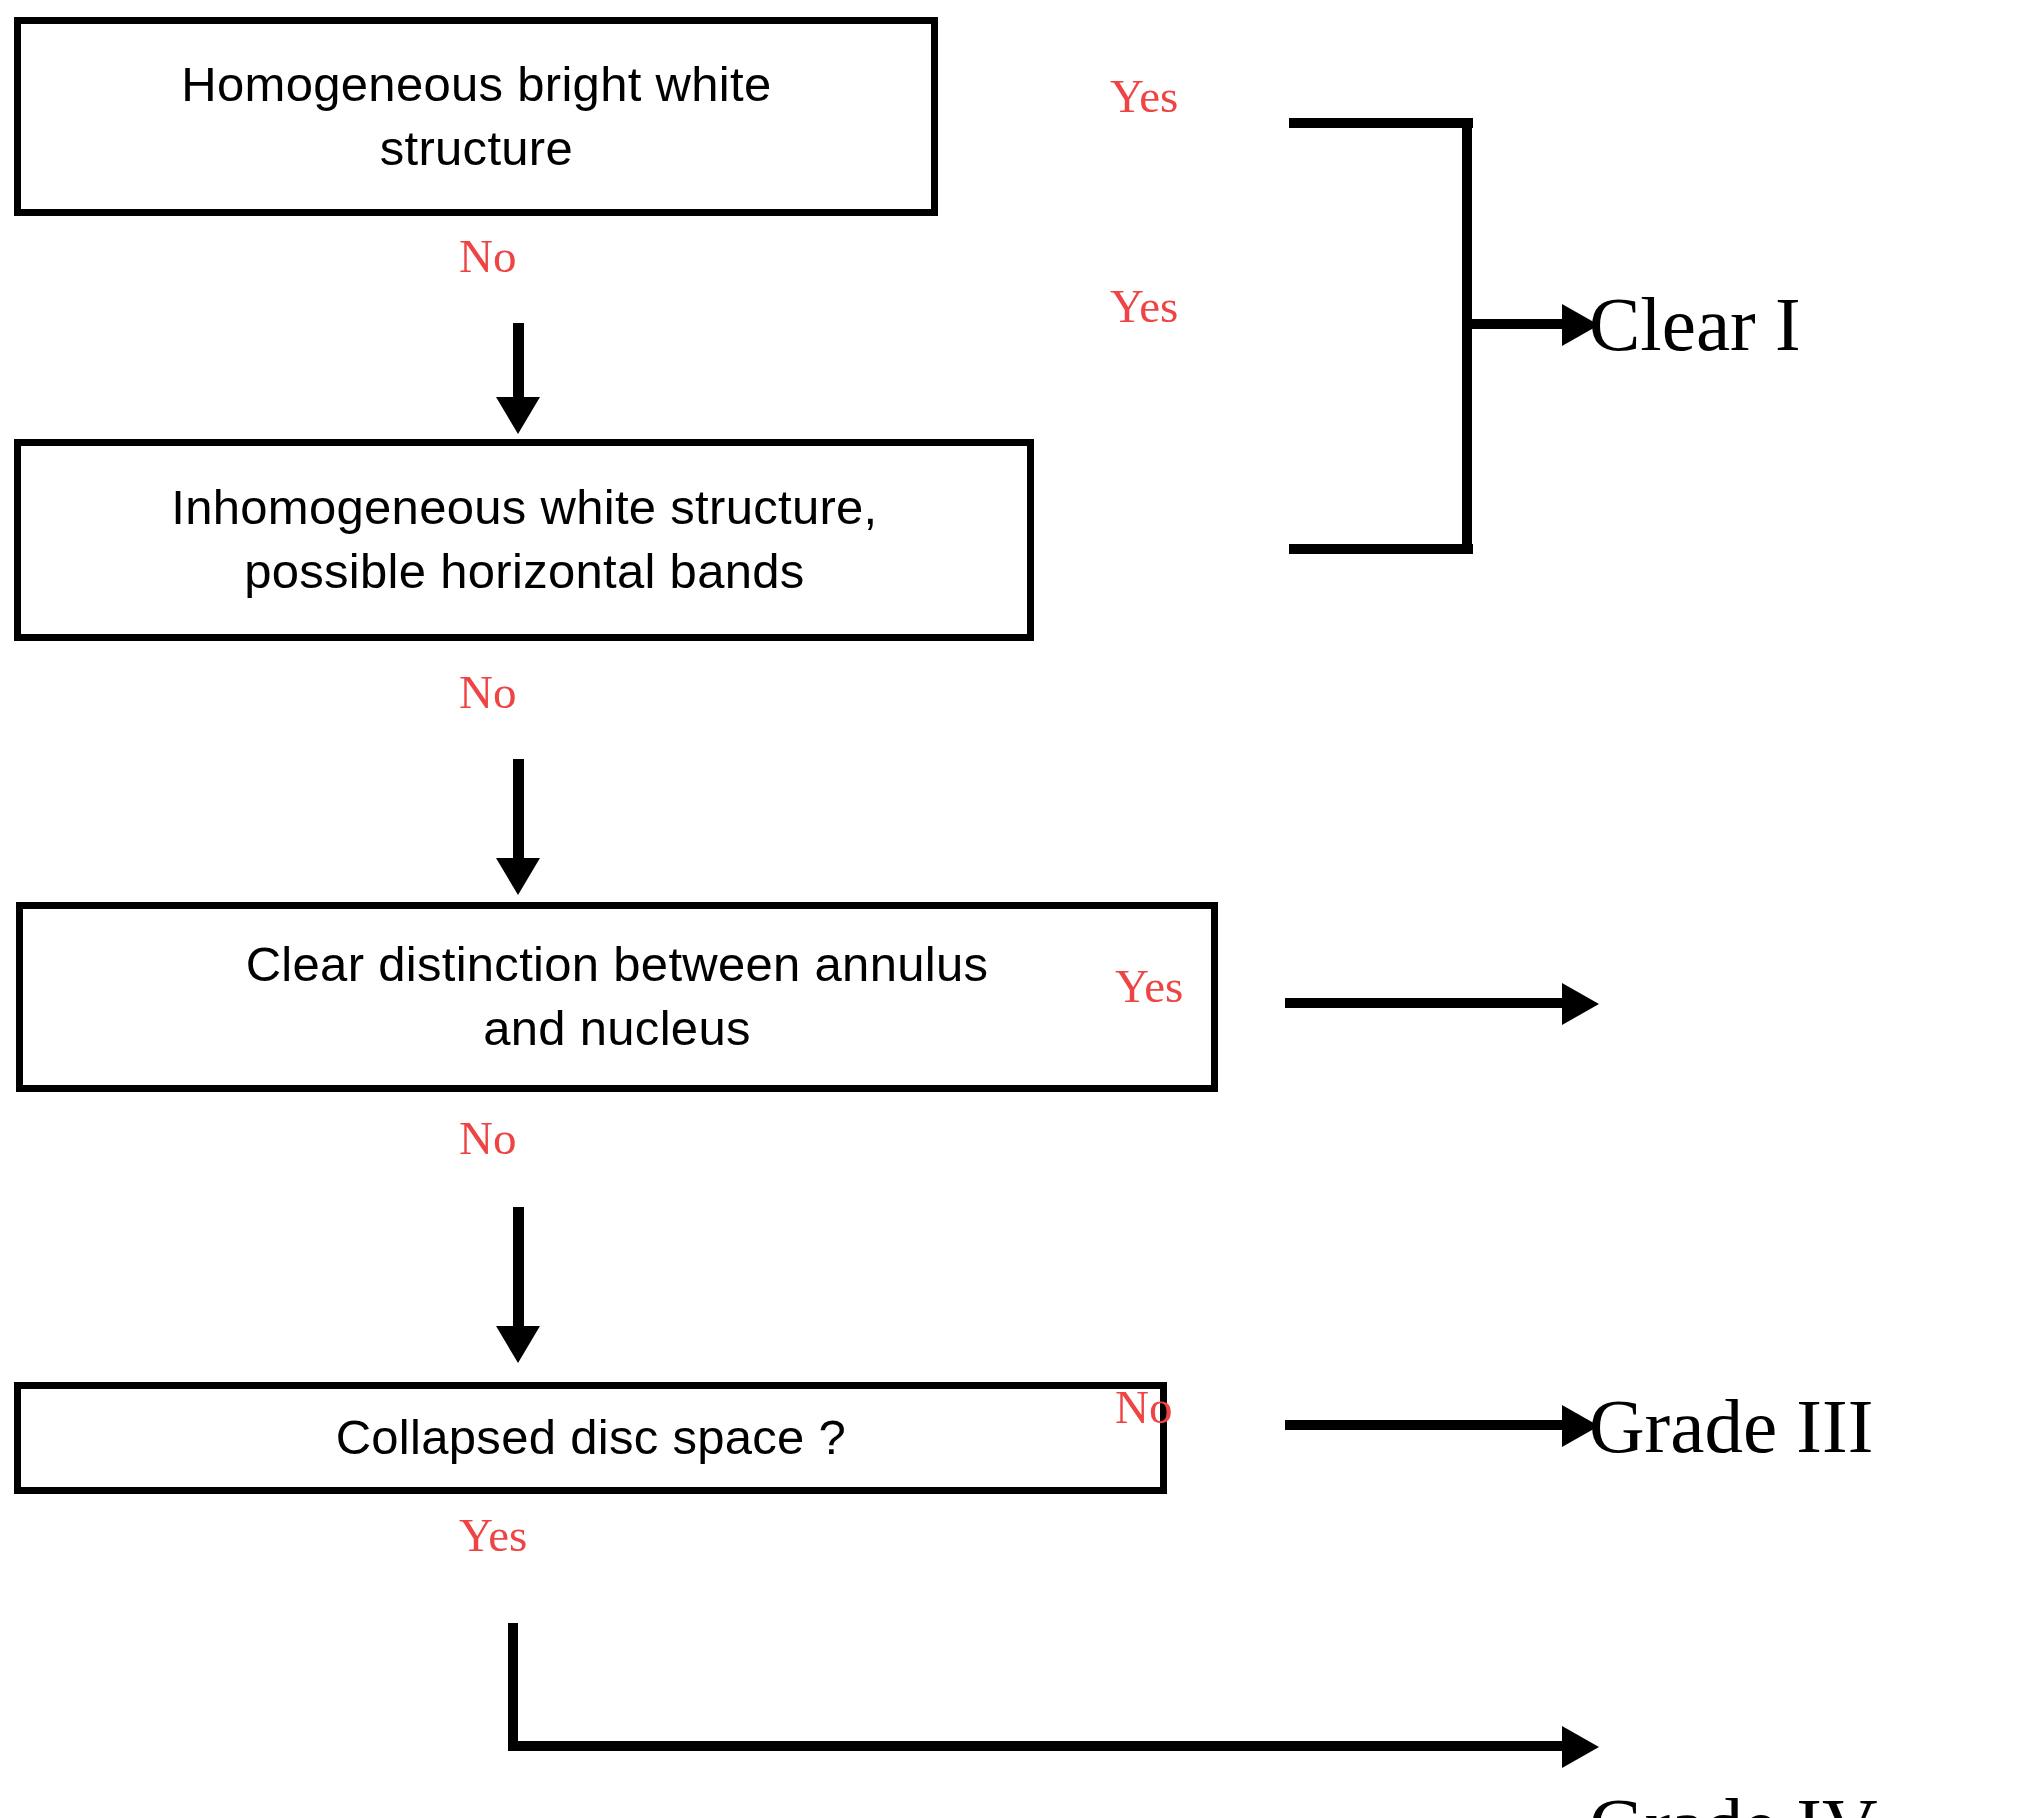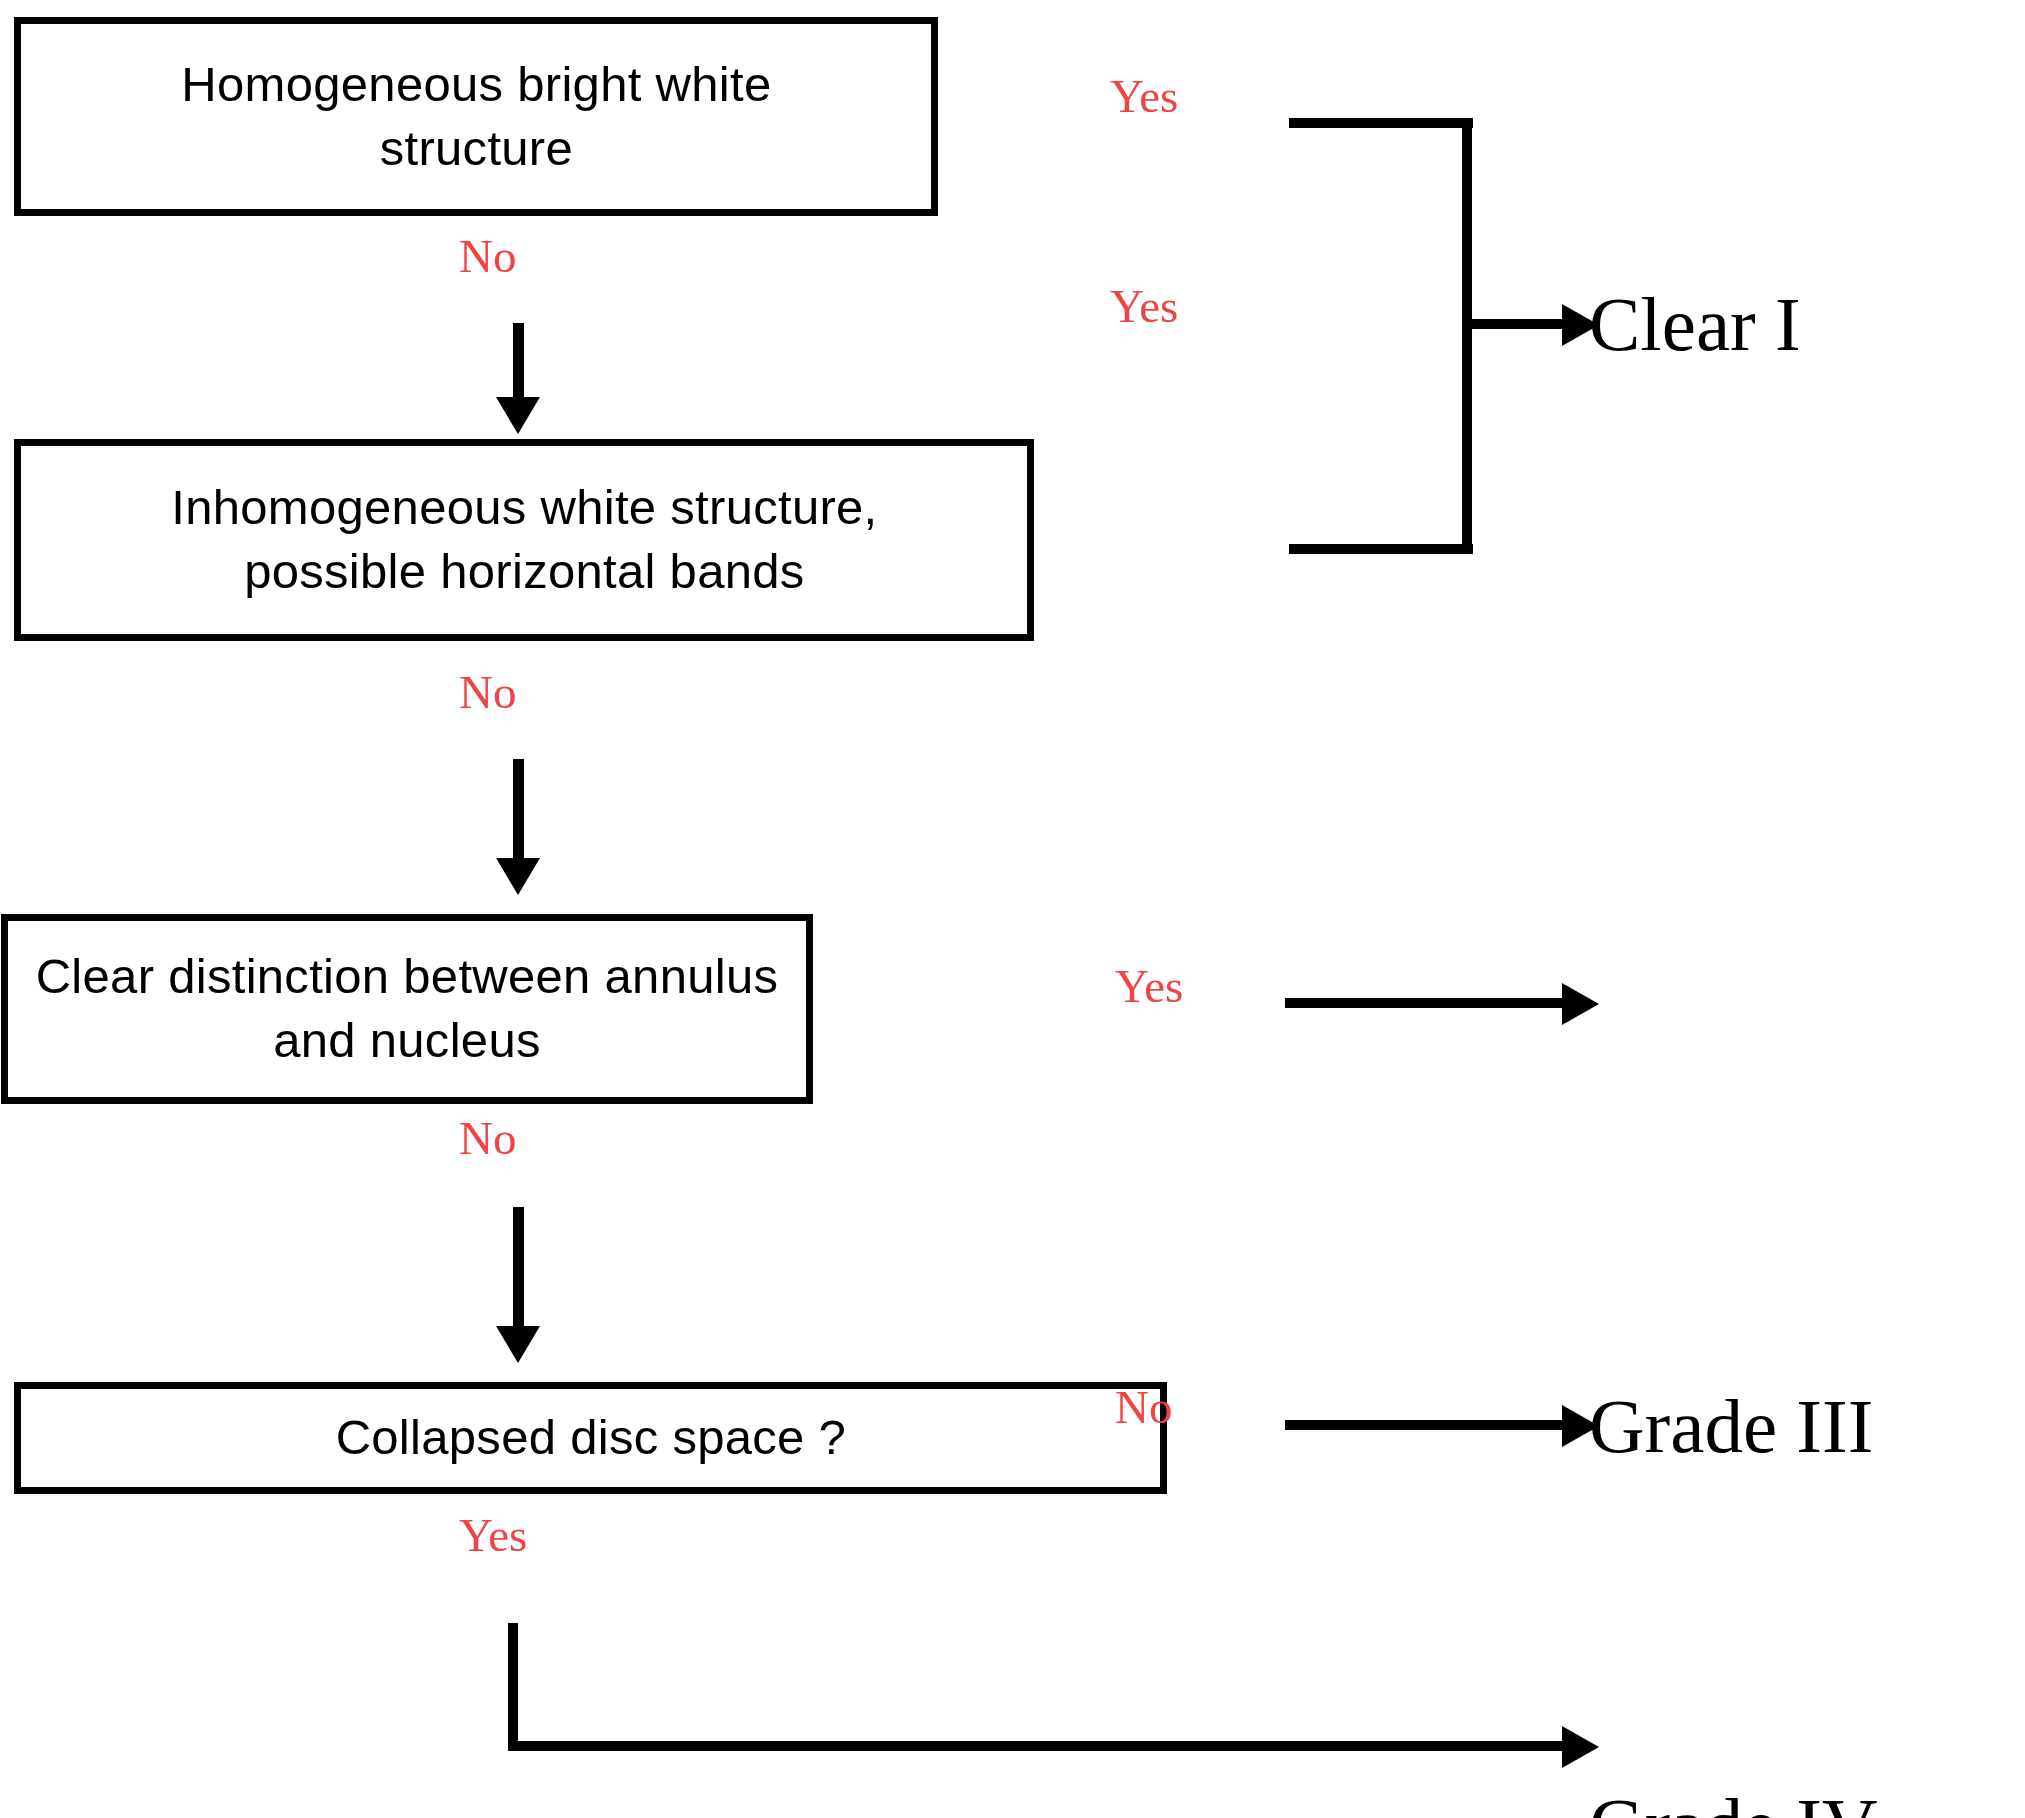--- a/index.html
+++ b/index.html
@@ -33,21 +33,21 @@
     font-size: 49px;
     line-height: 1.30;
     color: #000000;
     letter-spacing: 0.3px;
     padding: 0 17px;
     white-space: pre-line;
   }
 
   #box-1 { left: 14.4px;  top: 17px;   width: 924px; height: 199px; }
   #box-2 { left: 14.4px;  top: 439px;  width: 1020px; height: 202px; }
-  #box-3 { left: 1px;  top: 902px; width: 812px; height: 190px; margin-top: 12px; }
+  #box-3 { left: 16px;  top: 902px; width: 1202px; height: 190px; }
   #box-4 { left: 14.4px;  top: 1382px; width: 1153px; height: 112px; }
 
   
   .serif-label {
     position: absolute;
     font-family: "Liberation Serif", serif;
     font-size: 47px;
     line-height: 1;
     color: #ef4444;
     white-space: nowrap;

